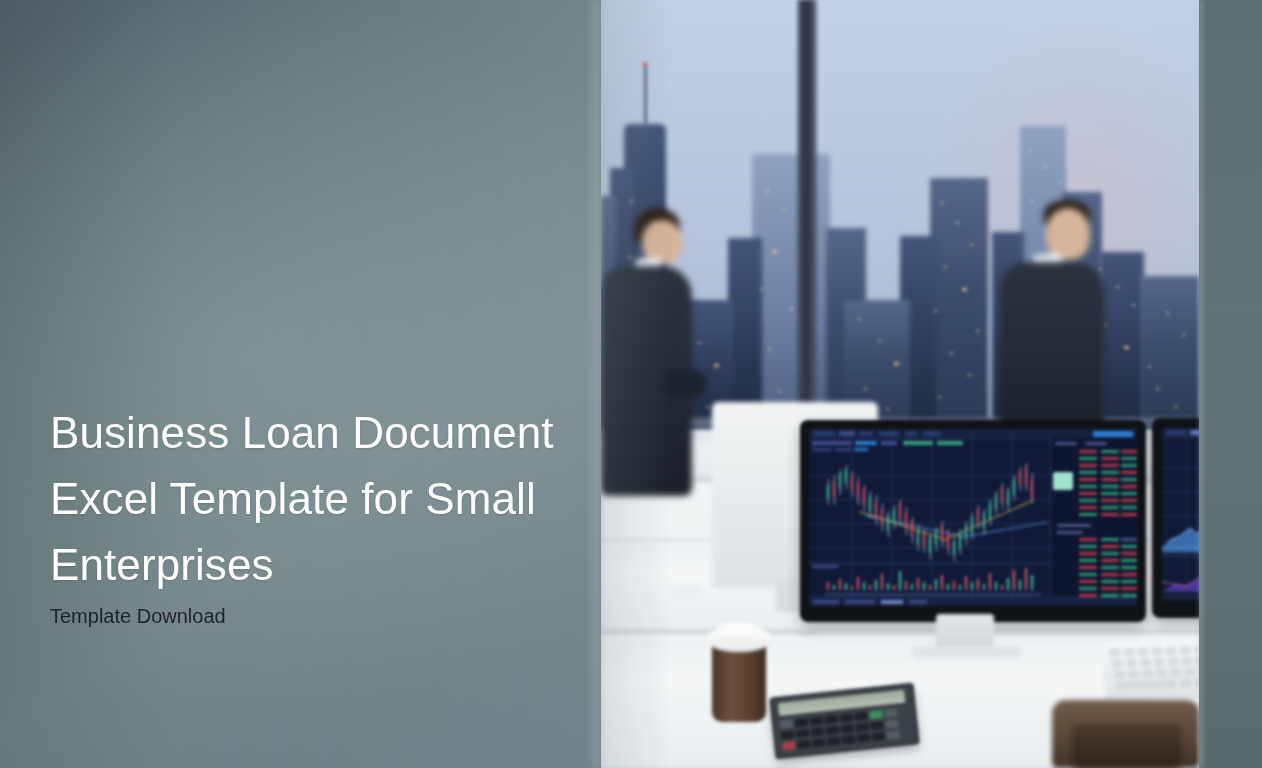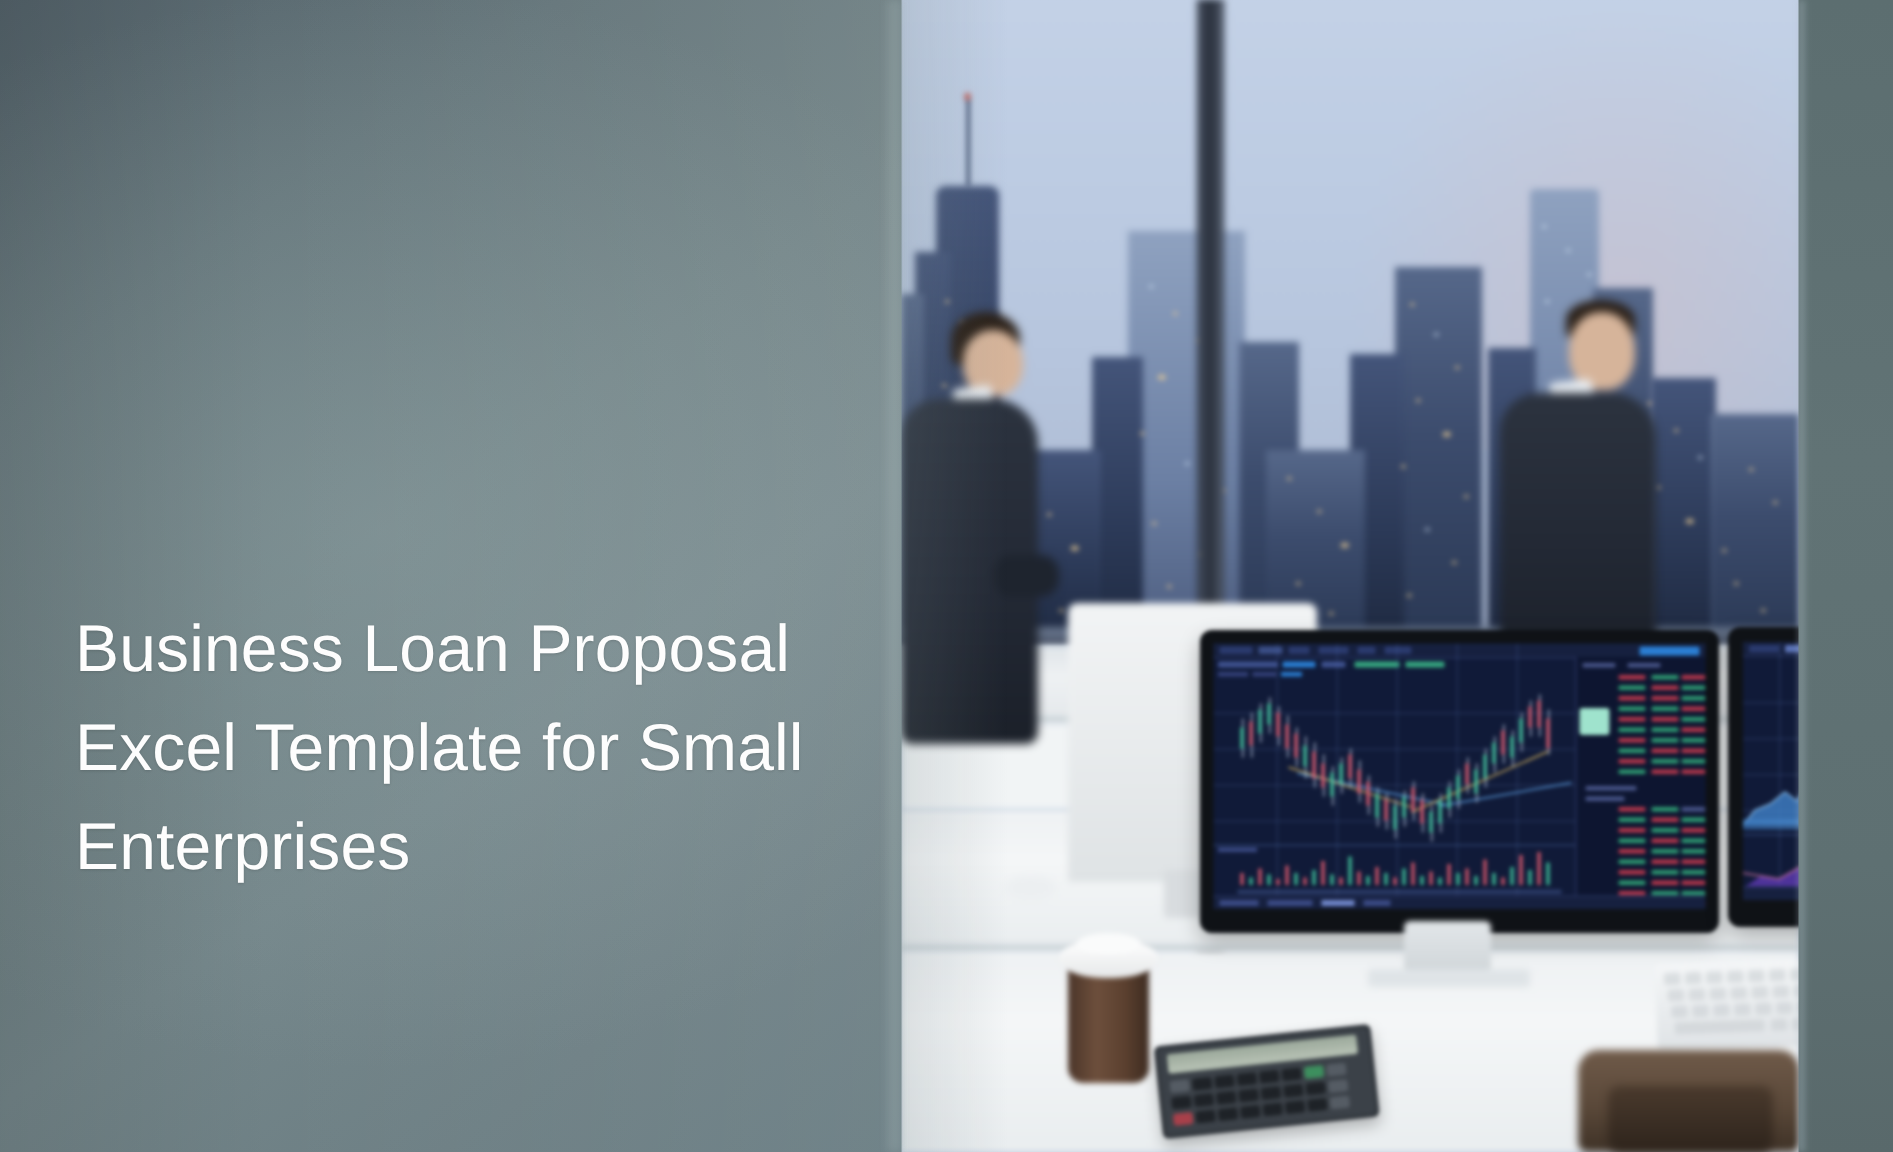--- a/index.html
+++ b/index.html
@@ -920,20 +920,21 @@
     <div class="photo-blur"></div>
     <div class="photo-tint"></div>
   </div>
 
   <div class="left-panel">
     <div class="panel-sheen"></div>
     <div class="panel-edge"></div>
   </div>
 
   <div class="text-block">
-    <h1 class="headline">Business Loan Proposal Excel Template for Small Enterprises</h1>
+    <h1 class="headline">Business Loan Document Excel Template for Small Enterprises</h1>
+    <p class="subline2">Template Download</p>
   </div>
 
   <div class="right-strip">
     <div class="right-strip-edge"></div>
   </div>
 
 </div>
 
 </body></html>

